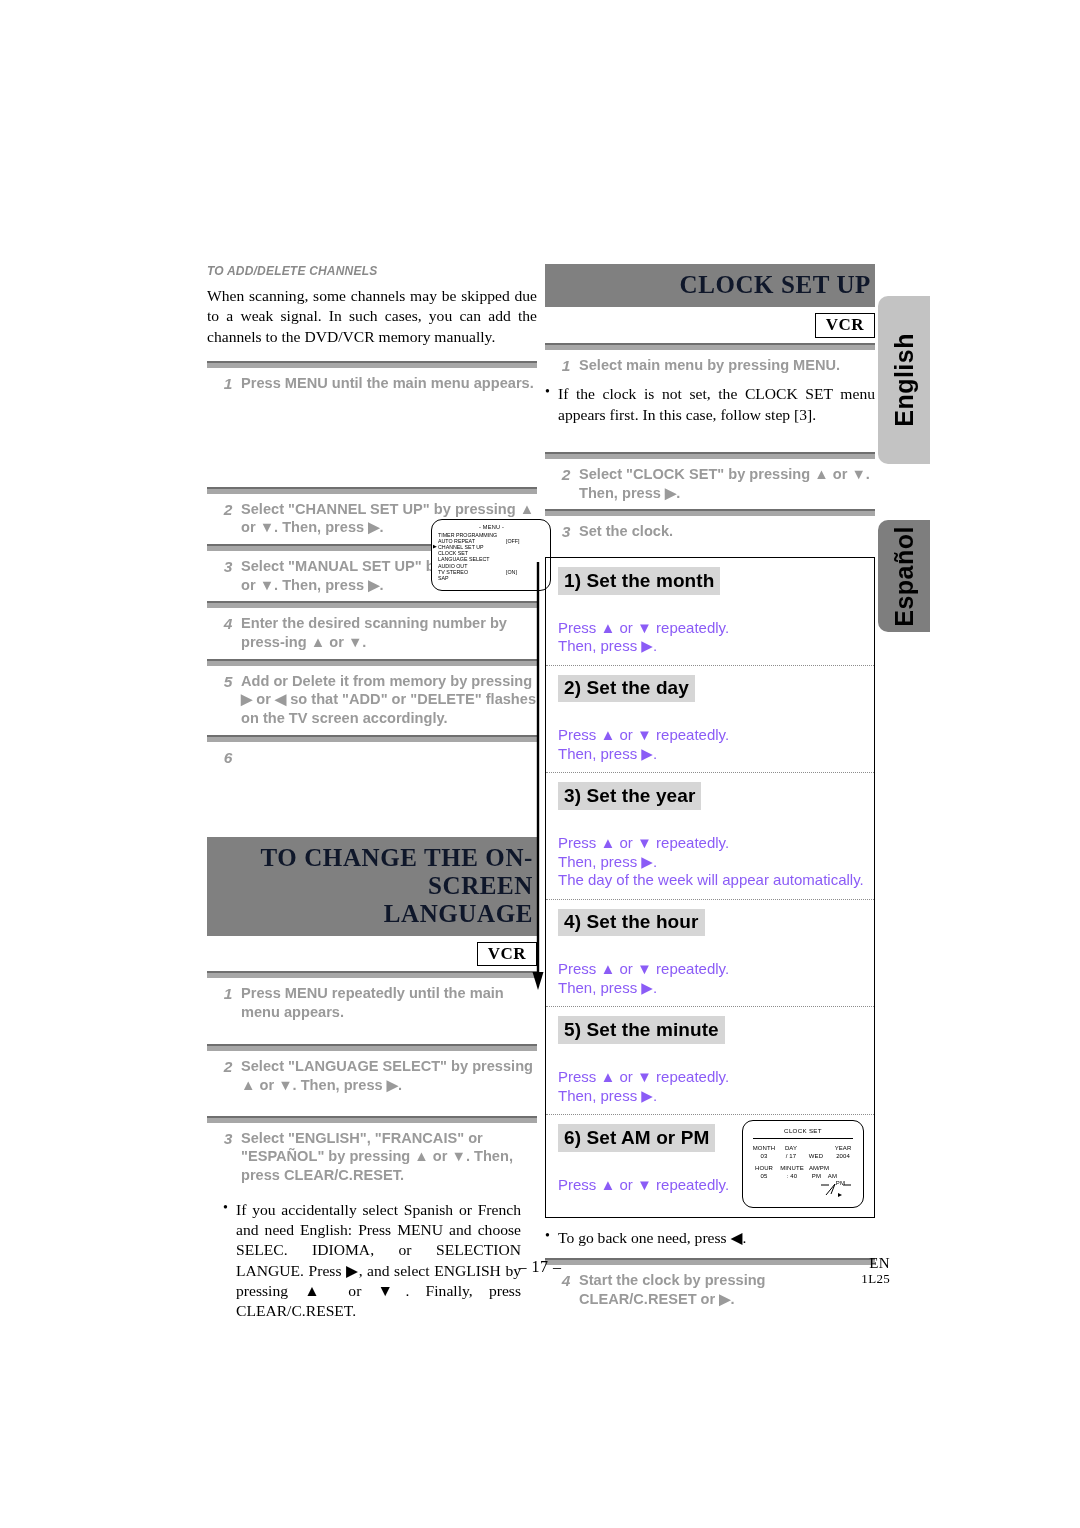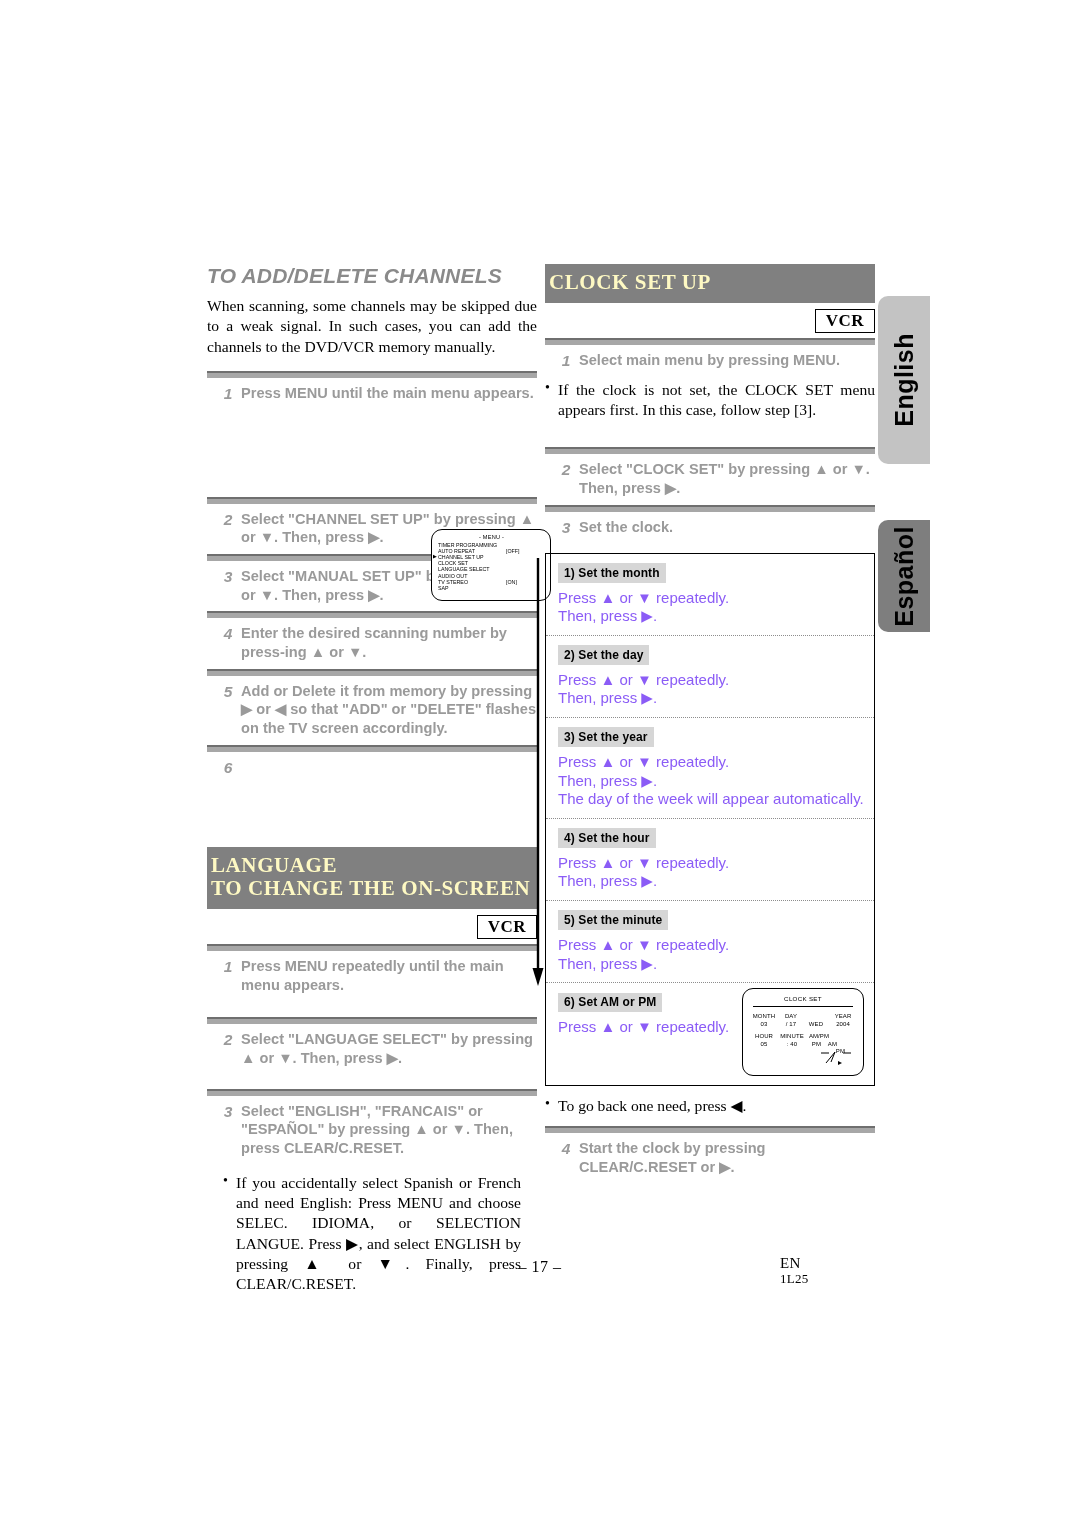--- a/index.html
+++ b/index.html
@@ -16,30 +16,30 @@
   .page { position:absolute; left:0; top:0; width:1080px; height:1528px; }
 
   
   .col-left  { position:absolute; left:207px; top:264px; width:330px; }
   .col-right { position:absolute; left:545px; top:264px; width:330px; }
 
   
   .sec-italic {
     font-family:"Liberation Sans", sans-serif;
     font-style:italic; font-weight:bold;
-    font-size:21px; letter-spacing:.2px;
+    font-size:12px; letter-spacing:.2px;
     color:#8a8a8a;
     margin:0 0 8px 0;
   }
   .sec-banner {
-    background:#808080; color:#fef9c3;
-    font-family:"Liberation Serif", serif;
-    font-weight:bold; font-size:21px;
+    background:#808080; color:#0f172a;
+    font-family:"Liberation Serif", serif;
+    font-weight:bold; font-size:25px;
     letter-spacing:.6px;
-    text-align:left;
+    text-align:right;
     padding:7px 4px 8px 4px;
     line-height:1.12;
   }
 
   
   .body-text {
     font-family:"Liberation Serif", serif;
     font-size:15.6px; line-height:1.30;
     text-align:justify;
     margin:0;
@@ -124,24 +124,24 @@
     position:relative;
     margin-top:8px;
   }
   .clock-step { padding:9px 10px 9px 12px; }
   .clock-step + .clock-step { border-top:1.6px dotted #8d8d8d; }
   .cs-label {
     display:inline-block;
     background:#d6d6d6;
     font-family:"Liberation Sans", sans-serif;
     font-weight:bold;
-    font-size:12px;
+    font-size:19px;
     padding:2.5px 6px 3px 6px;
     letter-spacing:.1px;
-    margin-bottom:6px;
+    margin-bottom:24px;
   }
   .cs-body {
     font-family:"Liberation Sans", sans-serif;
     font-size:15px;
     line-height:1.24;
     color:#8b5cf6;
     font-weight:normal;
   }
   .cs-last { display:flex; align-items:flex-start; justify-content:space-between; }
   .cs-last .left { flex:0 0 auto; }
@@ -197,21 +197,21 @@
   
   .footer-page {
     position:absolute; left:0; top:1258px; width:1080px;
     text-align:center;
     font-family:"Liberation Serif", serif;
     font-size:16px;
     letter-spacing:.5px;
   }
   .footer-right {
     position:absolute; left:780px; top:1255px; width:110px;
-    text-align:left;
+    text-align:right;
     font-family:"Liberation Serif", serif;
     line-height:1.12;
   }
   .footer-right .en { font-size:15px; letter-spacing:.4px; }
   .footer-right .code { font-size:13px; letter-spacing:.3px; }
 </style>
 </head>
 <body>
 
 <div class="page">
@@ -290,22 +290,22 @@
       <div class="rule"></div>
       <div class="step">
         <div class="num">6</div>
       </div>
     </div>
 
     <div style="height:62px;"></div>
 
     <div>
       <div class="sec-banner">
+        <div>TO CHANGE THE ON-SCREEN</div>
         <div>LANGUAGE</div>
-        <div>TO CHANGE THE ON-SCREEN</div>
       </div>
 
       <div class="vcr-row">
         <div class="vcr">VCR</div>
       </div>
 
       <div class="rule"></div>
       <div class="step">
         <div class="num">1</div>
         <div class="txt">Press MENU repeatedly until the main menu appears.</div>

